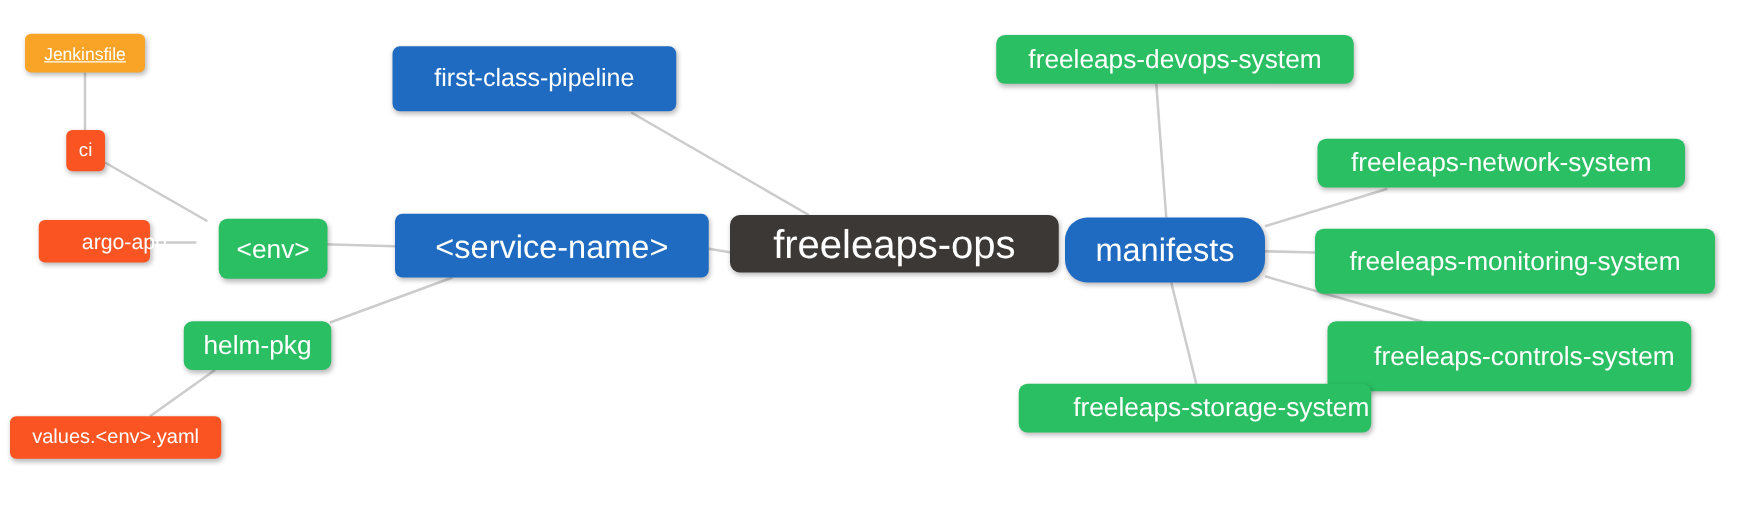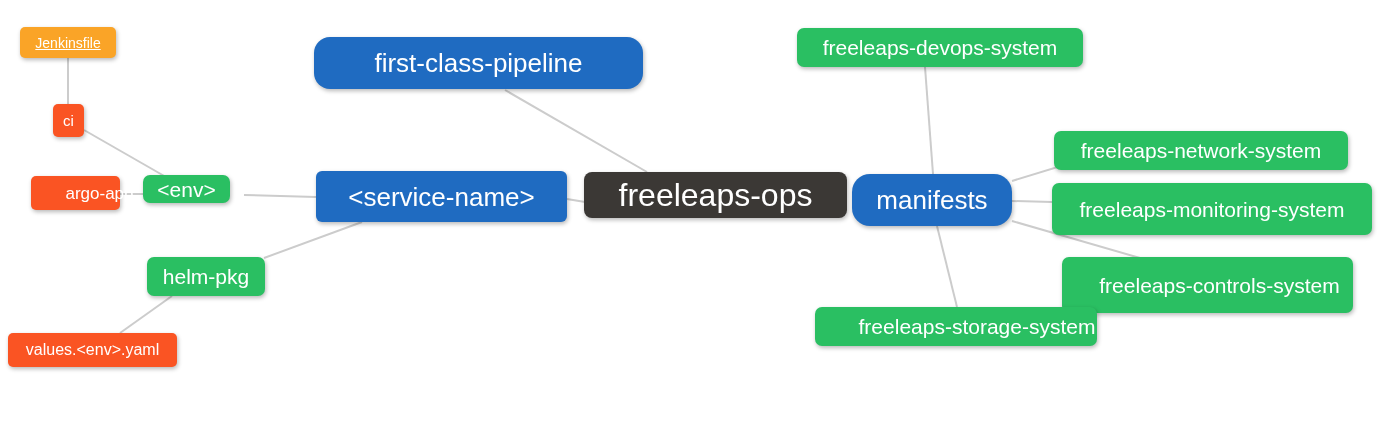--- a/index.html
+++ b/index.html
@@ -24,29 +24,29 @@
   }
   .c-blue  {background:#1f6bc1;}
   .c-green {background:#2abf62;}
   .c-red   {background:#fa5423;}
   .c-orange{background:#faa427;text-decoration:underline;}
   .c-dark  {background:#3b3835;}
 
   .n-jenkinsfile {left:20px; top:27px;  width:96px;  height:31px; font-size:14px; border-radius:5px;}
   .n-ci          {left:53px; top:104px; width:31px;  height:33px; font-size:15px; border-radius:5px;}
   .n-argo-app    {left:31px; top:176px; width:89px;  height:34px; font-size:17px; border-radius:5px;padding-left:48px;}
-  .n-env         {left:143px;top:175px; width:87px;  height:28px; font-size:21px; border-radius:7px;}
+  .n-env         {left:175px;top:175px; width:87px;  height:48px; font-size:21px; border-radius:7px;}
   .n-helm-pkg    {left:147px;top:257px; width:118px; height:39px; font-size:21px; border-radius:7px;}
   .n-values-yaml {left:8px;  top:333px; width:169px; height:34px; font-size:16px; border-radius:5px;}
-  .n-pipeline    {left:314px;top:37px;  width:329px; height:52px; font-size:26px; border-radius:16px;}
+  .n-pipeline    {left:314px;top:37px;  width:227px; height:52px; font-size:20px; border-radius:6px;}
   .n-service     {left:316px;top:171px; width:251px; height:51px; font-size:26px; border-radius:6px;}
   .n-root        {left:584px;top:172px; width:263px; height:46px; font-size:32px; border-radius:8px;}
   .n-manifests   {left:852px;top:174px; width:160px; height:52px; font-size:26px; border-radius:18px;}
   .n-devops      {left:797px;top:28px;  width:286px; height:39px; font-size:21px; border-radius:7px;}
-  .n-network     {left:1054px;top:111px;width:294px; height:39px; font-size:21px; border-radius:7px;margin-top:20px;}
+  .n-network     {left:1054px;top:111px;width:294px; height:39px; font-size:21px; border-radius:7px;}
   .n-monitoring  {left:1052px;top:183px;width:320px; height:52px; font-size:21px; border-radius:7px;}
   .n-controls    {left:1062px;top:257px;width:291px; height:56px; font-size:21px; border-radius:7px;padding-left:24px;}
   .n-storage     {left:815px;top:307px; width:282px; height:39px; font-size:21px; border-radius:7px;padding-left:42px;}
 </style>
 </head>
 <body>
 
 <div class="canvas">
 
   <svg class="edge-layer" width="1390" height="421" viewBox="0 0 1390 421" xmlns="http://www.w3.org/2000/svg">

